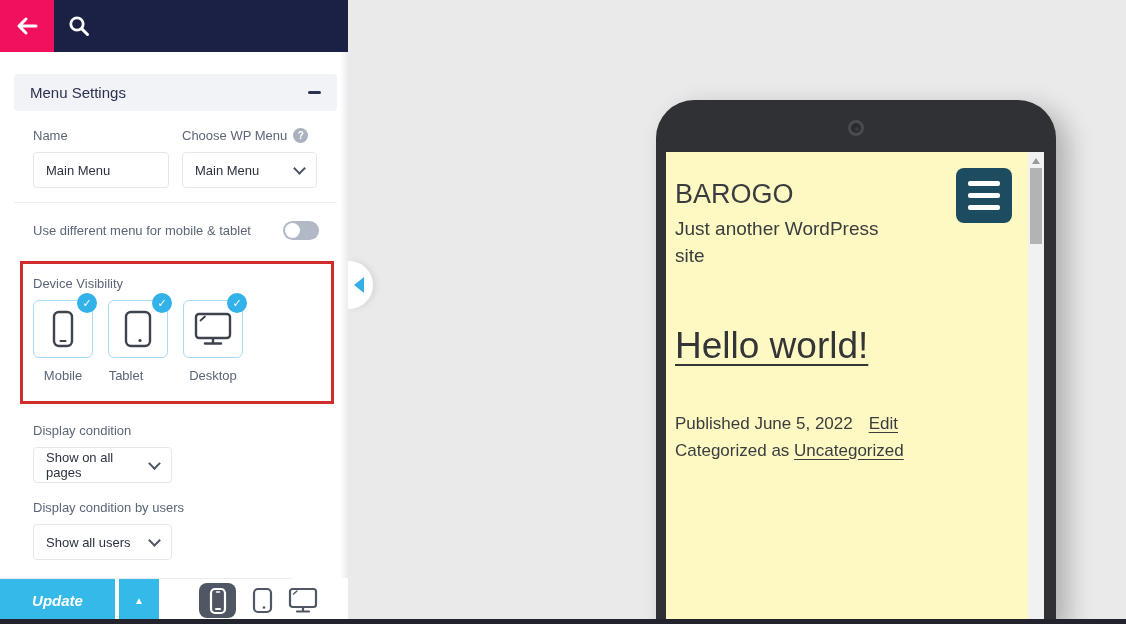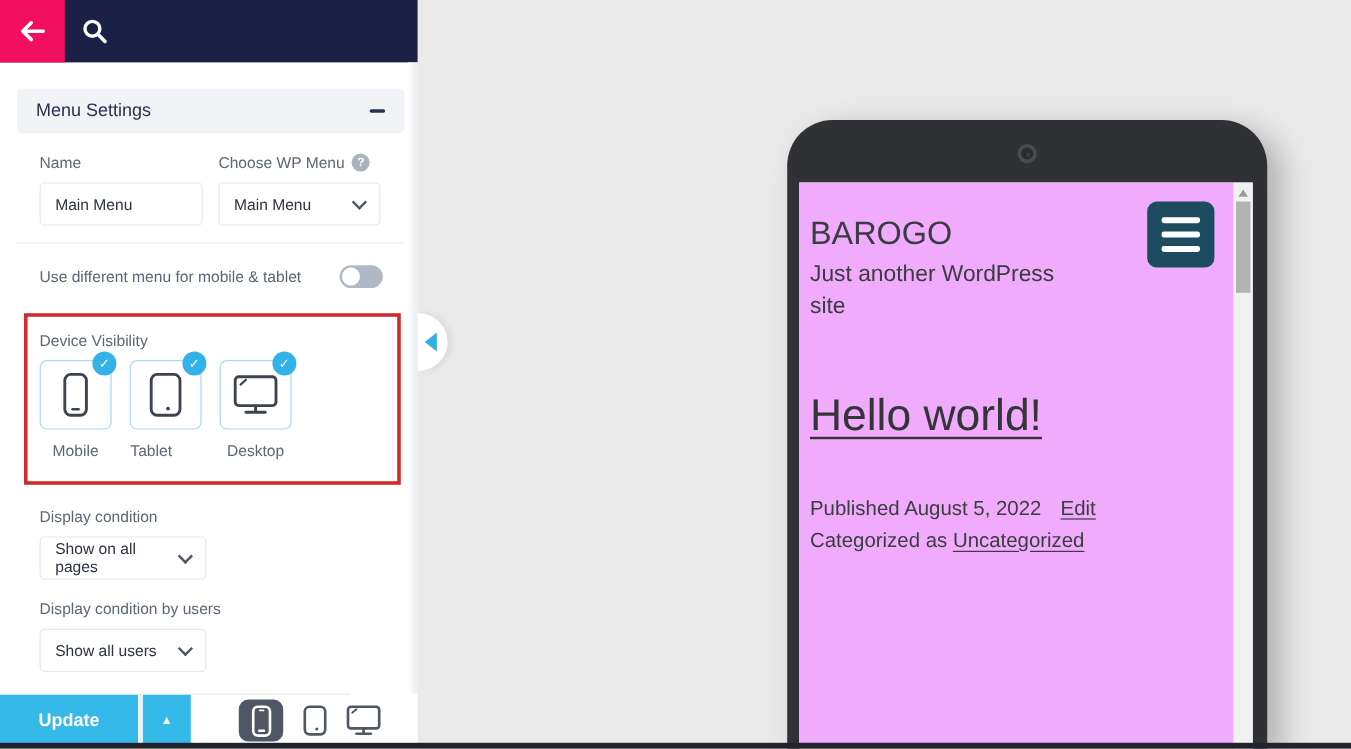--- a/index.html
+++ b/index.html
@@ -51,21 +51,21 @@
   .card-mobile{left:33px;} .card-tablet{left:108px;} .card-desktop{left:183px;}
   .dev-lbl{top:368px;width:60px;text-align:center;font-size:13px;color:#5b6678;}
   .dl-mobile{left:33px;} .dl-tablet{left:96px;} .dl-desktop{left:183px;}
 
   .lbl-cond{left:33px;top:423px;}
   .sel-cond{left:33px;top:447px;width:139px;}
   .lbl-users{left:33px;top:500px;}
   .sel-users{left:33px;top:524px;width:139px;}
 
   
-  .panel-footer{left:0;top:578px;width:292px;height:42px;background:#ffffff;border-top:1px solid #ececec;z-index:7;}
+  .panel-footer{left:0;top:578px;width:292px;height:42px;background:#ffffff;border-top:1px solid #ececec;z-index:7;font-style:italic;}
   .update-btn{left:0;top:0;width:117px;height:42px;background:#35b9e9;color:#ffffff;font-size:15px;font-weight:bold;
     display:flex;align-items:center;justify-content:center;cursor:pointer;border-right:2px solid #ffffff;box-sizing:border-box;}
   .expand-btn{left:119px;top:0;width:40px;height:42px;background:#35b9e9;color:#ffffff;font-size:10px;
     display:flex;align-items:center;justify-content:center;cursor:pointer;}
   .ftr-mobile{left:199px;top:4px;width:37px;height:35px;background:#4e5763;border-radius:8px;
     display:flex;align-items:center;justify-content:center;cursor:pointer;}
   .ftr-tablet{left:252px;top:8px;cursor:pointer;} .ftr-desktop{left:288px;top:8px;cursor:pointer;}
 
   .bottom-strip{left:0;top:619px;width:1126px;height:5px;background:#22232c;z-index:20;}
 
@@ -74,21 +74,21 @@
     box-shadow:3px 0 6px rgba(0,0,0,.08);cursor:pointer;z-index:4;}
   .collapse-handle .tri{position:absolute;left:6px;top:16px;width:0;height:0;
     border-top:8px solid transparent;border-bottom:8px solid transparent;border-right:10px solid #35aee3;}
 
   
   .phone{left:656px;top:100px;width:400px;height:524px;background:#2f3134;border-radius:38px 38px 0 0;
     box-shadow:12px 8px 26px rgba(0,0,0,.25);z-index:3;}
   .camera{left:192px;top:20px;width:16px;height:16px;border-radius:50%;border:3px solid #4a4b4e;background:#2a2b2e;box-sizing:border-box;}
   .camera .in{position:absolute;left:4px;top:4px;width:4px;height:4px;border-radius:50%;background:#3c3d40;}
   .screen{left:10px;top:52px;width:378px;height:472px;background:#f1f1f1;overflow:hidden;}
-  .screen-content{position:absolute;left:0;top:0;width:362px;height:472px;background:#f0abfc;color:#3a3d3f;
+  .screen-content{position:absolute;left:0;top:0;width:362px;height:472px;background:#fef9c3;color:#3a3d3f;
     padding:26px 14px 0 9px;box-sizing:border-box;}
   .site-title{font-size:27px;color:#3a3d3f;margin:0;line-height:32px;font-weight:500;}
   .tagline{font-size:19px;line-height:27px;width:220px;margin-top:5px;}
   .post-title{font-size:37px;margin-top:56px;display:inline-block;color:#333537;
     text-decoration:underline;text-decoration-thickness:2px;text-underline-offset:6px;cursor:pointer;}
   .post-body{font-size:19px;line-height:34px;width:334px;margin-top:24px;}
   .meta-row{font-size:17px;margin-top:47px;display:flex;gap:16px;align-items:baseline;}
   .meta-row2{font-size:17px;margin-top:7px;}
   .u-link{text-decoration:underline;text-underline-offset:3px;cursor:pointer;}
   .hamburger{position:absolute;right:16px;top:16px;width:56px;height:55px;background:#1d4b5f;border-radius:8px;
@@ -234,21 +234,21 @@
         <span class="bar"></span>
         <span class="bar"></span>
         <span class="bar"></span>
       </div>
 
       <div>
         <span class="post-title">Hello world!</span>
       </div>
 
       <div class="meta-row">
-        <span>Published August 5, 2022</span>
+        <span>Published June 5, 2022</span>
         <span class="u-link">Edit</span>
       </div>
       <div class="meta-row2">
         <span>Categorized as </span><span class="u-link">Uncategorized</span>
       </div>
     </div>
 
     <div class="phone-scroll">
       <span class="up"></span>
       <span class="thumb"></span>

